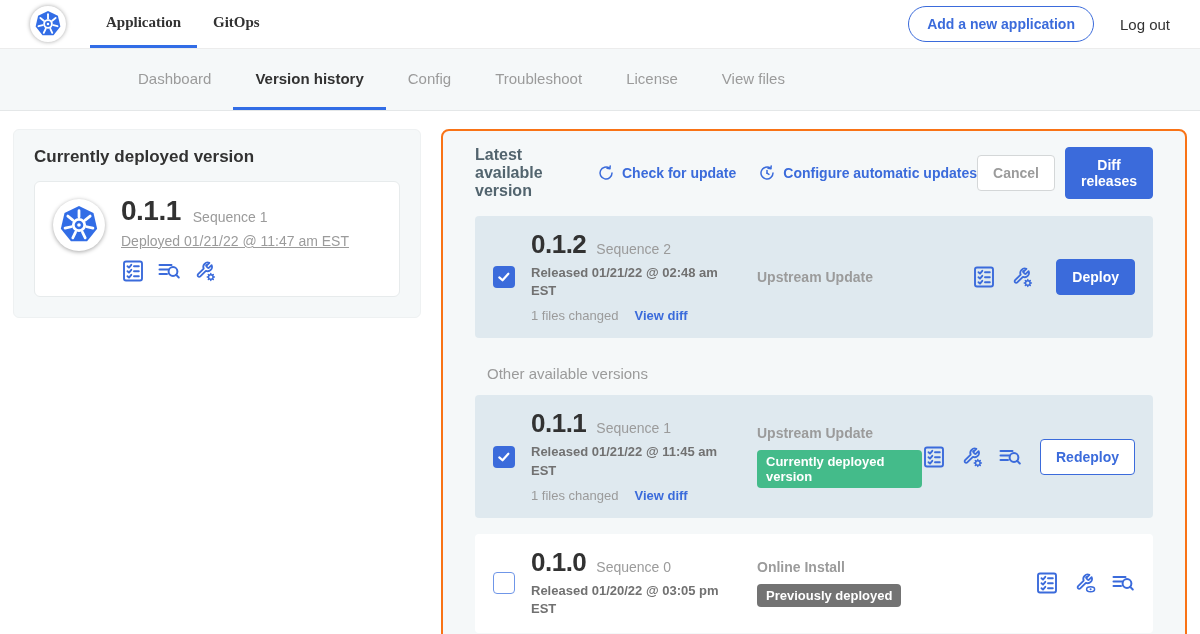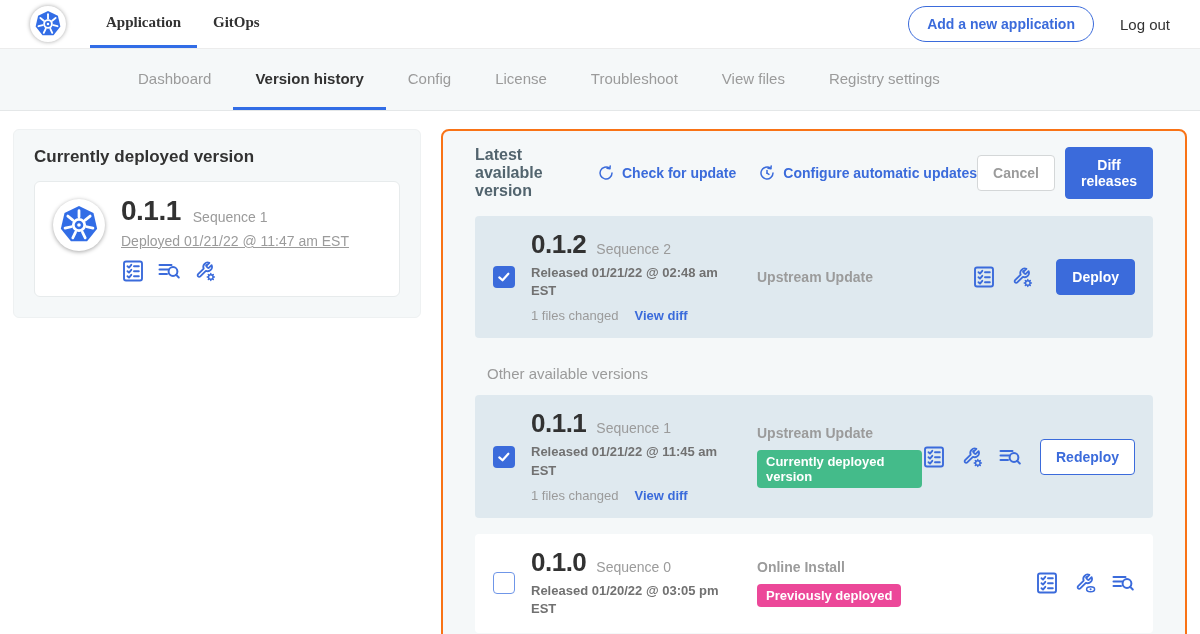--- a/index.html
+++ b/index.html
@@ -66,21 +66,21 @@
   .checkbox.unchecked { background:#fff; border:1.5px solid #6f96e8; }
   .version-info { width:198px; flex:none; }
   .released { font-size:13px; font-weight:700; color:#717171; margin-top:7px; line-height:1.4; max-width:188px; }
   .files-line { margin-top:8px; font-size:13px; color:#9b9b9b; display:flex; gap:16px; }
   .view-diff { color:#3b6bdb; font-weight:700; cursor:pointer; }
   .row-middle { flex:1; margin-left:28px; }
   .source { font-size:14px; font-weight:700; color:#9b9b9b; }
   .badge { display:inline-block; margin-top:9px; padding:4px 9px; border-radius:4px; color:#fff;
            font-size:13px; font-weight:700; }
   .badge-green { background:#44bb8a; }
-  .badge-gray  { background:#ec4899; }
+  .badge-gray  { background:#737373; }
   .row-actions { display:flex; align-items:center; gap:14px; color:#3b6bdb; }
   .btn-deploy   { background:#3b6bdb; color:#fff; border:1px solid #3b6bdb; margin-left:8px; }
   .btn-redeploy { background:#fff; color:#3b6bdb; border:1px solid #3b6bdb; margin-left:4px; }
   .other-title { margin:27px 12px 13px; font-size:15px; color:#9b9b9b; }
 </style>
 </head>
 <body>
 
 <header class="topnav">
   <div class="logo-wrap">
@@ -106,24 +106,23 @@
   <div class="topnav-right">
     <button class="add-app-btn">Add a new application</button>
     <span class="logout">Log out</span>
   </div>
 </header>
 
 <nav class="subnav">
   <div class="subnav-tab">Dashboard</div>
   <div class="subnav-tab active">Version history</div>
   <div class="subnav-tab">Config</div>
+  <div class="subnav-tab">Troubleshoot</div>
   <div class="subnav-tab">License</div>
-  <div class="subnav-tab">Troubleshoot</div>
   <div class="subnav-tab">View files</div>
-  <div class="subnav-tab">Registry settings</div>
 </nav>
 
 <main class="main">
 
   <section class="left-card">
     <h2>Currently deployed version</h2>
     <div class="deployed-box">
       <div class="k8s-badge">
         <span class="icon" style="width:44px;height:44px">
             <svg viewBox="0 0 24 24">

